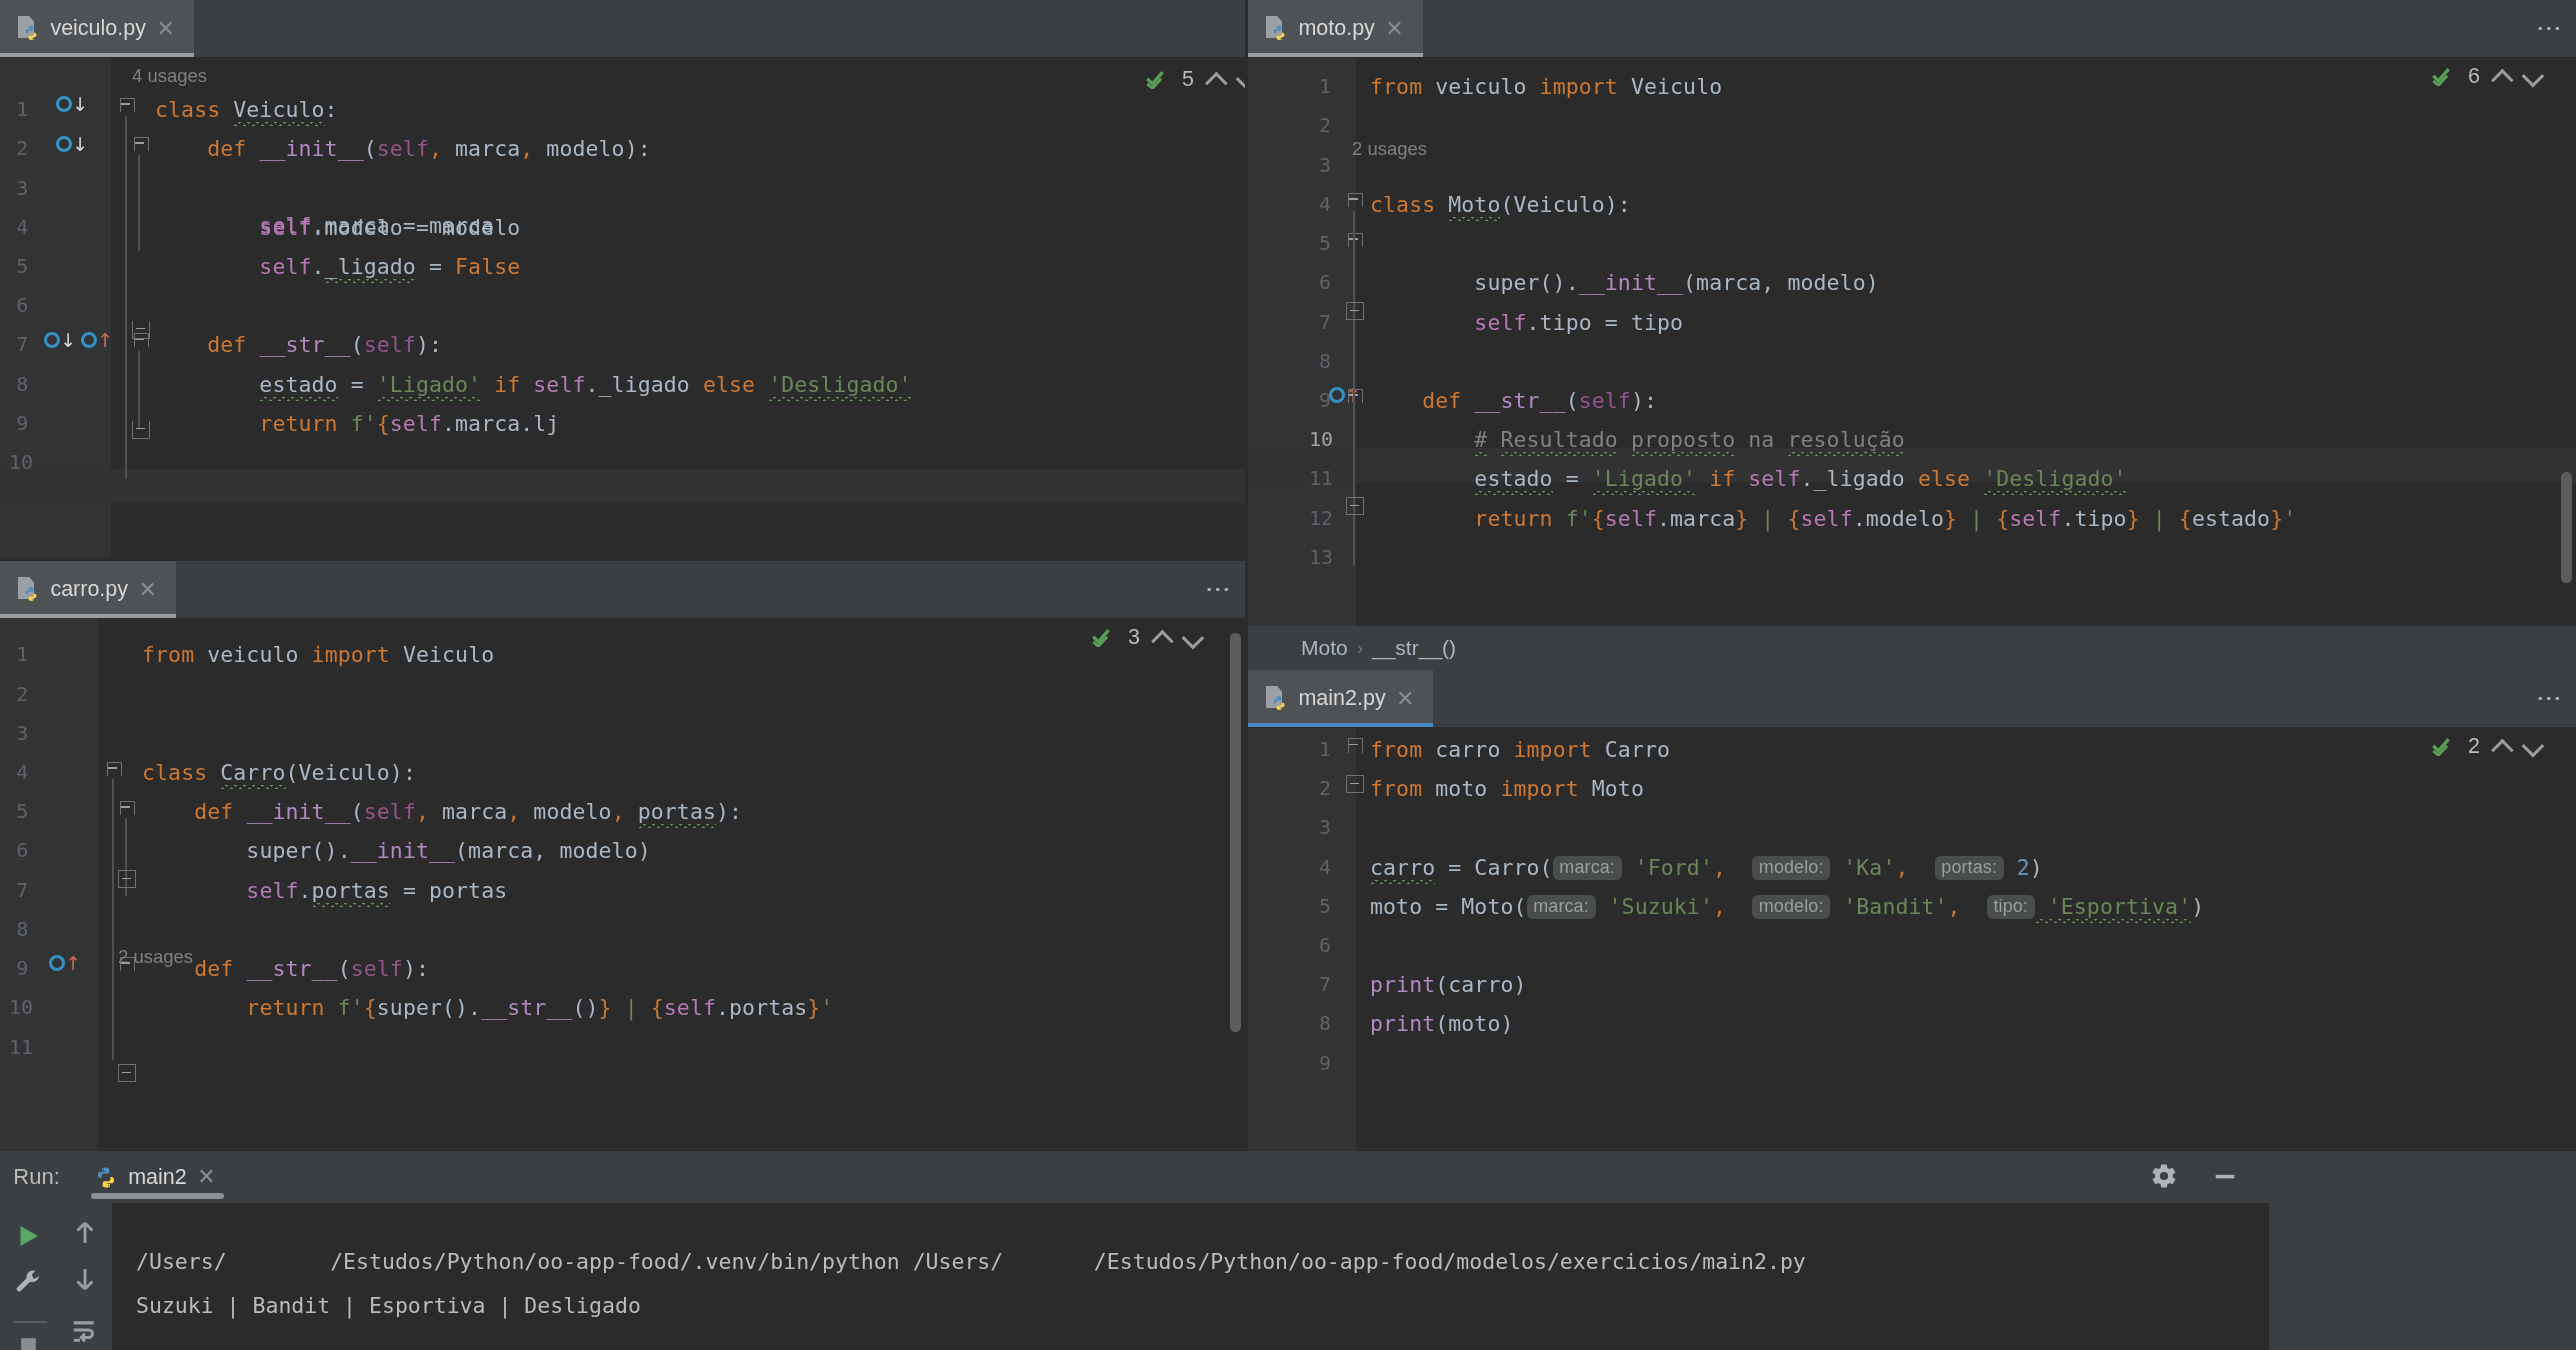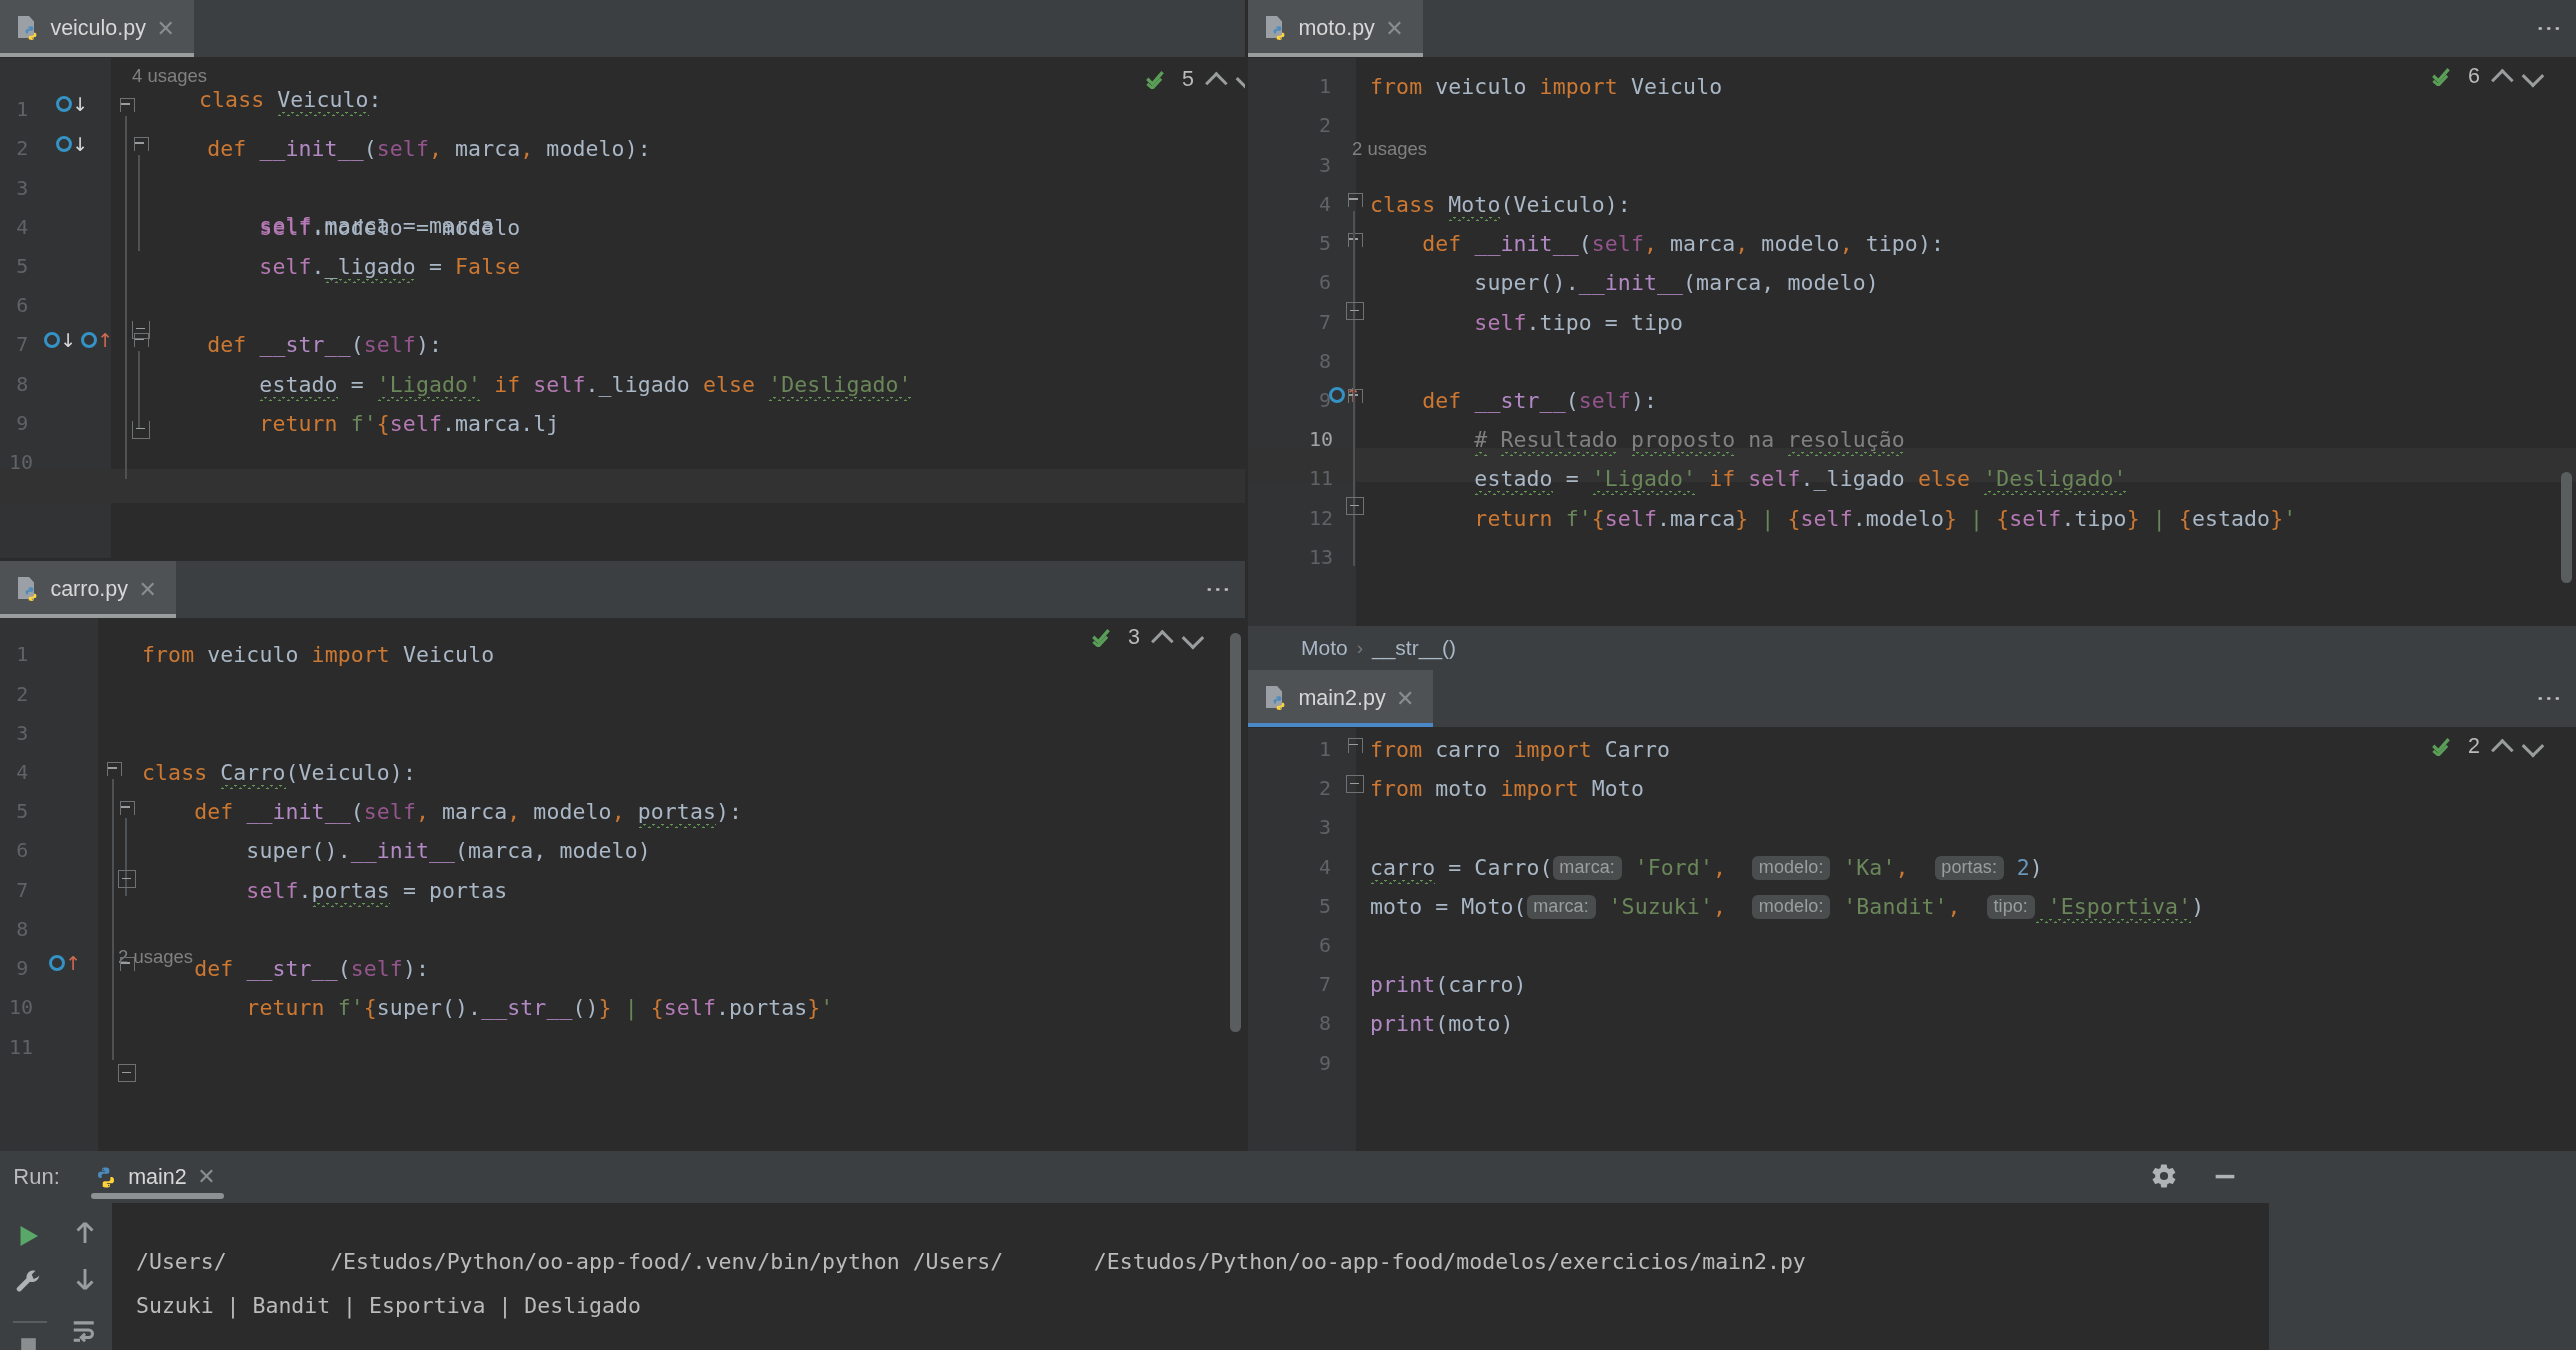--- a/index.html
+++ b/index.html
@@ -219,21 +219,21 @@
     <div class="fold arrowdown" style="left:118px; top:40px;"></div>
     <div class="fold arrowdown" style="left:132px; top:79px;"></div>
     <div class="fold arrowdown" style="left:132px; top:275px;"></div>
     <div class="foldline" style="left:125px; top:58px; height:363px;"></div>
     <div class="foldline" style="left:138px; top:97px; height:96px;"></div>
     <div class="foldline" style="left:138px; top:293px; height:78px;"></div>
     <div class="fold minus" style="left:132px; top:263px; border-top:none;"></div>
     <div class="fold minus" style="left:132px; top:363px; border-top:none;"></div>
 
     <div class="code-lines">
-      <div class="cl" style="top:29px; left:155px;margin-left:44px;"><span class="kw">class</span> <span class="cls squig">Veiculo</span><span class="txt">:</span></div>
+      <div class="cl" style="top:39px; left:155px;"><span class="kw">class</span> <span class="cls squig">Veiculo</span><span class="txt">:</span></div>
       <div class="cl" style="top:78px; left:155px;"><span class="txt">    </span><span class="kw">def</span> <span class="fn">__init__</span><span class="txt">(</span><span class="self">self</span><span class="kw">,</span><span class="txt"> marca</span><span class="kw">,</span><span class="txt"> modelo</span><span class="txt">):</span></div>
       <div class="cl" style="top:118px; left:155px;margin-top:37px;"><span class="txt">        </span><span class="selfp">self</span><span class="txt">.marca = marca</span></div>
       <div class="cl" style="top:157px; left:155px;"><span class="txt">        </span><span class="selfp">self</span><span class="txt">.modelo = modelo</span></div>
       <div class="cl" style="top:196px; left:155px;"><span class="txt">        </span><span class="selfp">self</span><span class="txt">.</span><span class="txt squig">_ligado</span><span class="txt"> = </span><span class="kw">False</span></div>
       <div class="cl" style="top:274px; left:155px;"><span class="txt">    </span><span class="kw">def</span> <span class="fn">__str__</span><span class="txt">(</span><span class="self">self</span><span class="txt">):</span></div>
       <div class="cl" style="top:314px; left:155px;"><span class="txt">        </span><span class="txt squig">estado</span><span class="txt"> = </span><span class="str squig">'Ligado'</span> <span class="kw">if</span> <span class="selfp">self</span><span class="txt">.</span><span class="txt">_ligado</span> <span class="kw">else</span> <span class="str squig">'Desligado'</span></div>
       <div class="cl" style="top:353px; left:155px;"><span class="txt">        </span><span class="kw">return</span> <span class="str">f'</span><span class="brace">{</span><span class="selfp">self</span><span class="txt">.marca.lj</span></div>
     </div>
 
     <div class="inspect" style="right:44px; top:9px;">
@@ -367,21 +367,20 @@
     <div class="fold arrowdown" style="left:98px; top:135px;"></div>
     <div class="fold arrowdown" style="left:98px; top:175px;"></div>
     <div class="fold arrowdown" style="left:98px; top:331px;"></div>
     <div class="foldline" style="left:105px; top:153px; height:355px;"></div>
     <div class="fold minus" style="left:98px; top:244px;"></div>
     <div class="fold minus" style="left:98px; top:439px;"></div>
 
     <div class="code-lines">
       <div class="cl" style="top:16.3px;  left:122px;"><span class="kw">from</span> <span class="txt">veiculo</span> <span class="kw">import</span> <span class="txt">Veiculo</span></div>
       <div class="cl" style="top:134px; left:122px;"><span class="kw">class</span> <span class="cls squig">Moto</span><span class="txt">(Veiculo):</span></div>
-      <div class="cl" style="top:173px; left:122px;"><span class="txt">    </span><span class="kw">def</span> <span class="fn">__init__</span><span class="txt">(</span><span class="self">self</span><span class="kw">,</span><span class="txt"> marca</span><span class="kw">,</span><span class="txt"> modelo</span><span class="kw">,</span><span class="txt"> tipo):</span></div>
       <div class="cl" style="top:212px; left:122px;"><span class="txt">        </span><span class="txt">super().</span><span class="fn">__init__</span><span class="txt">(marca, modelo)</span></div>
       <div class="cl" style="top:252px; left:122px;"><span class="txt">        </span><span class="selfp">self</span><span class="txt">.tipo = tipo</span></div>
       <div class="cl" style="top:330px; left:122px;"><span class="txt">    </span><span class="kw">def</span> <span class="fn">__str__</span><span class="txt">(</span><span class="self">self</span><span class="txt">):</span></div>
       <div class="cl" style="top:369px; left:122px;"><span class="txt">        </span><span class="com squig">#</span><span class="com"> </span><span class="com squig">Resultado</span><span class="com"> </span><span class="com squig">proposto</span><span class="com"> na </span><span class="com squig">resolução</span></div>
       <div class="cl" style="top:408px; left:122px;"><span class="txt">        </span><span class="txt squig">estado</span><span class="txt"> = </span><span class="str squig">'Ligado'</span> <span class="kw">if</span> <span class="selfp">self</span><span class="txt">._ligado</span> <span class="kw">else</span> <span class="str squig">'Desligado'</span></div>
       <div class="cl" style="top:448px; left:122px;"><span class="txt">        </span><span class="kw">return</span> <span class="str">f'</span><span class="brace">{</span><span class="selfp">self</span><span class="txt">.marca</span><span class="brace">}</span><span class="pipe"> | </span><span class="brace">{</span><span class="selfp">self</span><span class="txt">.modelo</span><span class="brace">}</span><span class="pipe"> | </span><span class="brace">{</span><span class="selfp">self</span><span class="txt">.tipo</span><span class="brace">}</span><span class="pipe"> | </span><span class="brace">{</span><span class="txt">estado</span><span class="brace">}</span><span class="str">'</span></div>
     </div>
 
     <div class="inspect" style="right:34px; top:6px;">
       <svg width="25" height="19" viewBox="0 0 34 26">

